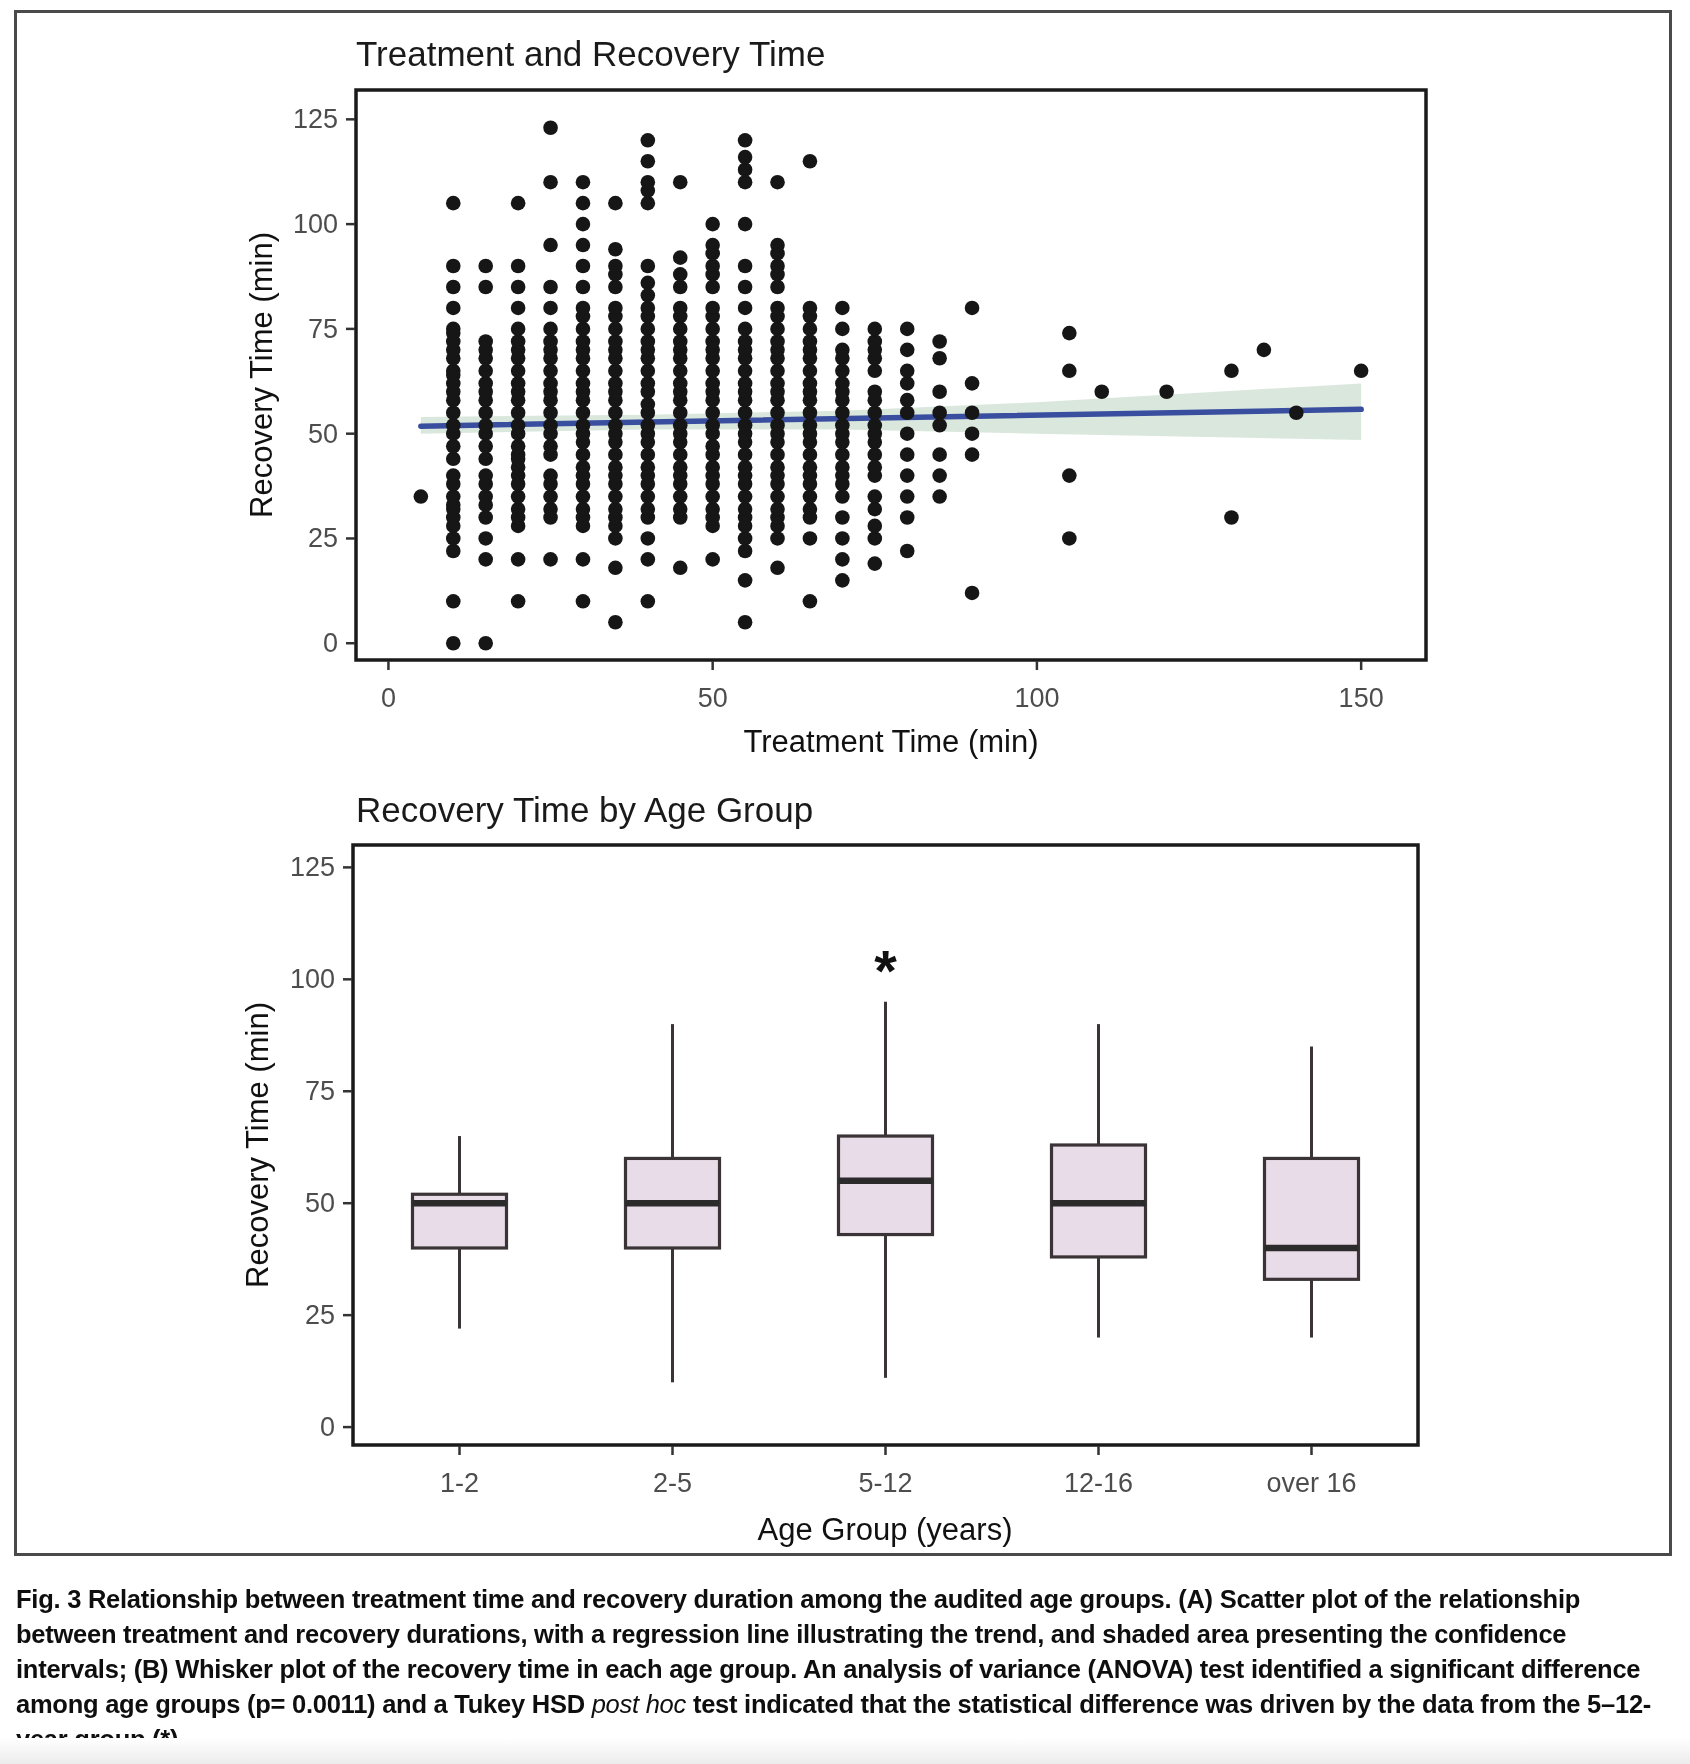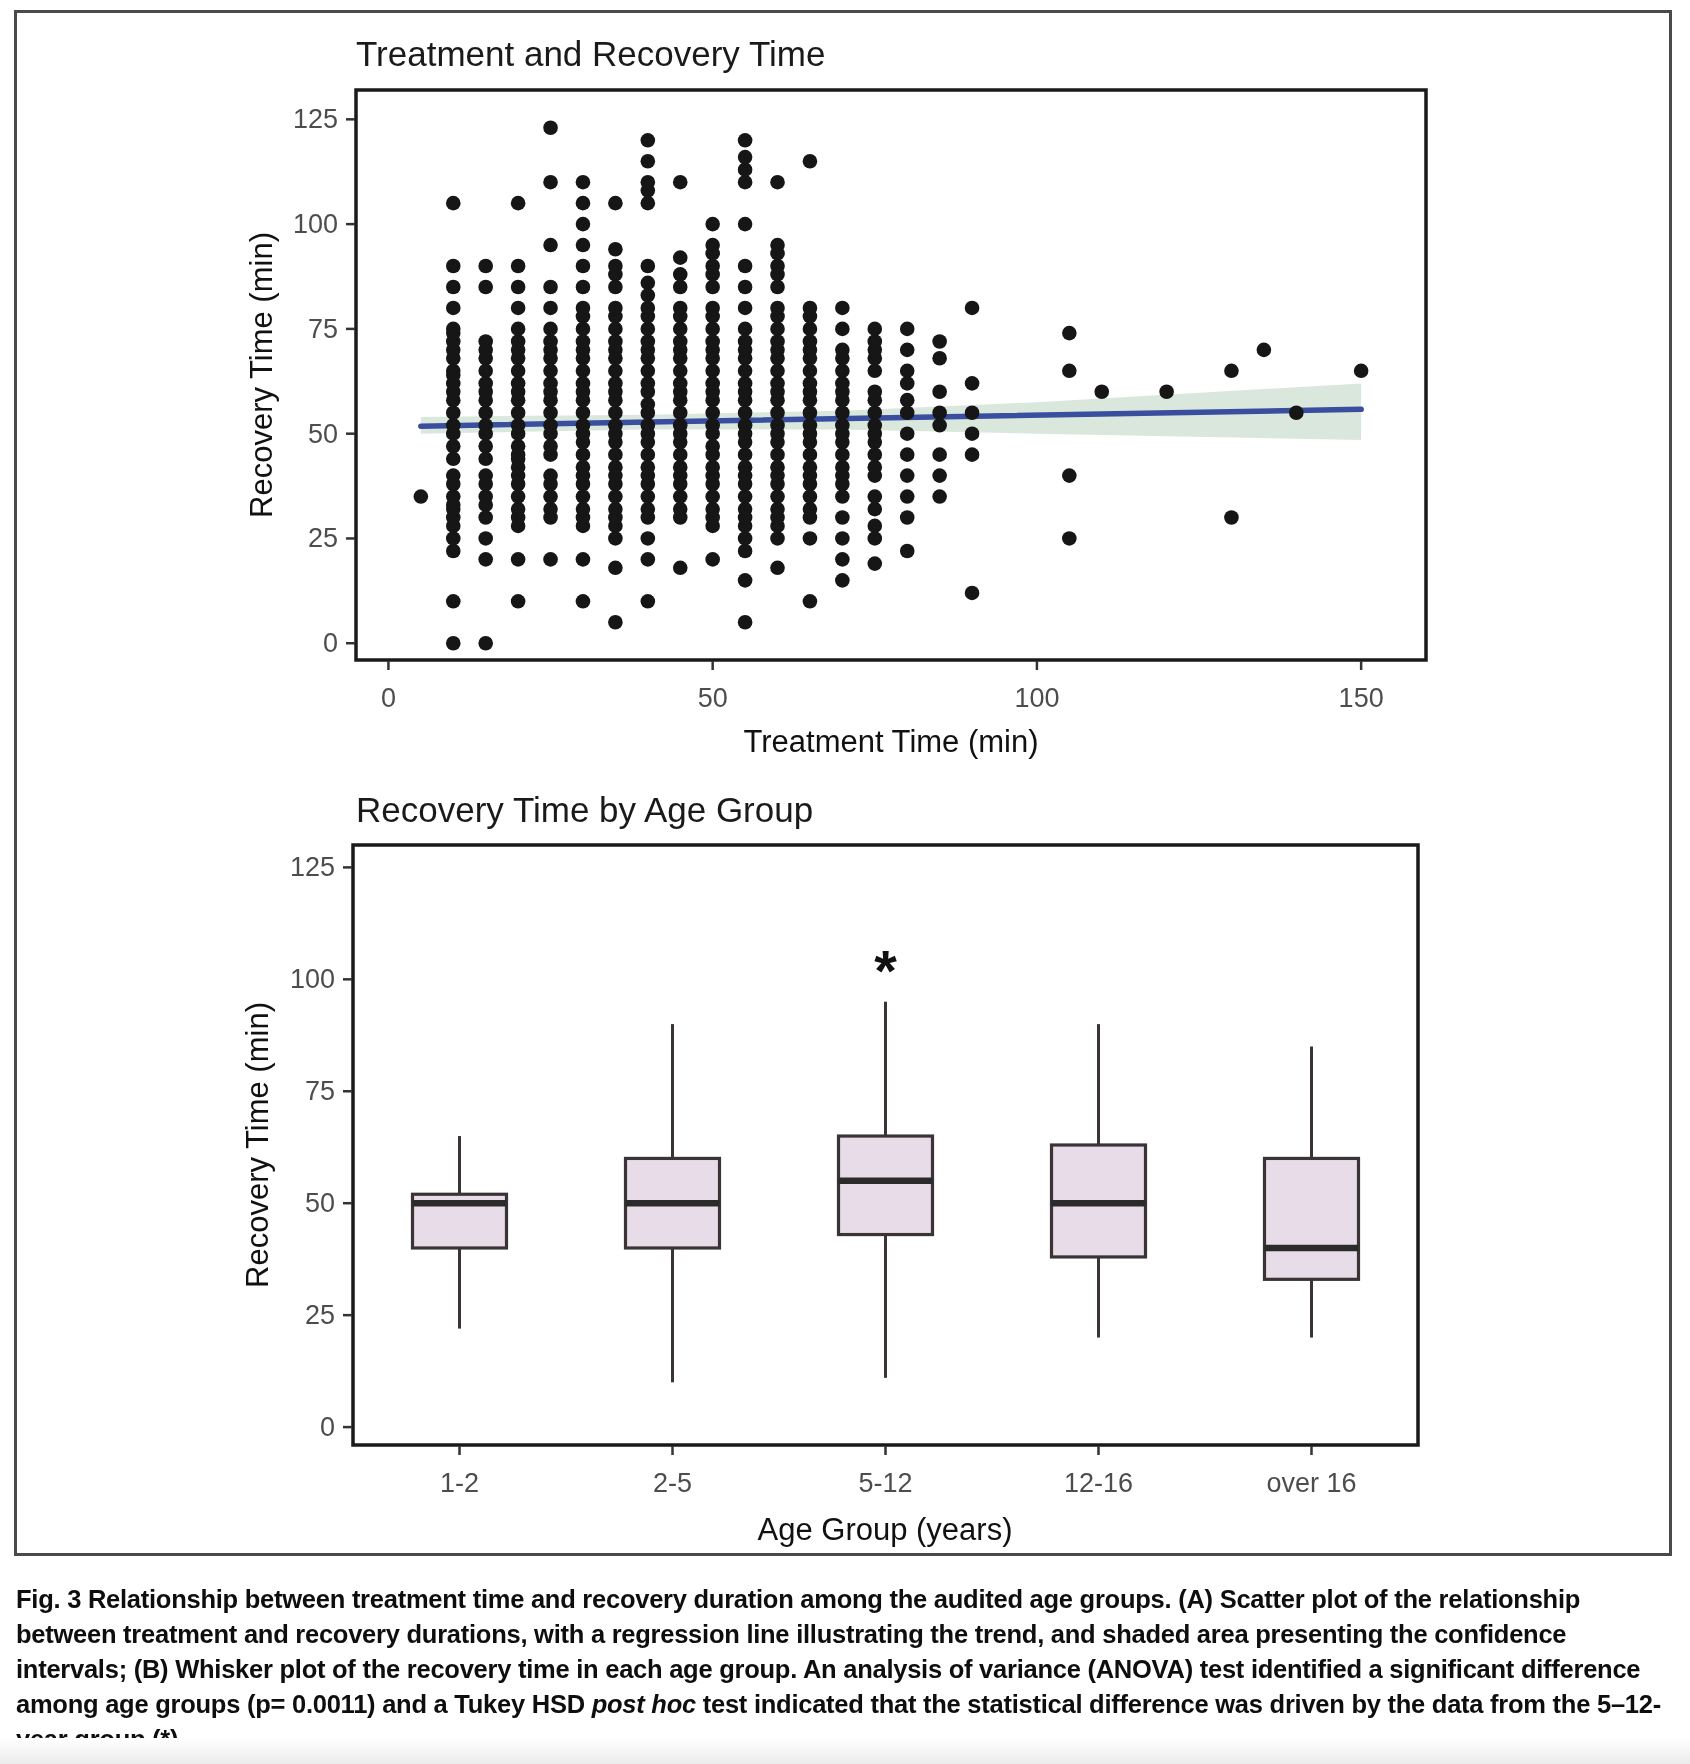--- a/index.html
+++ b/index.html
@@ -10,21 +10,21 @@
   .figure-frame{
     position:absolute;left:14px;top:10px;width:1658px;height:1546px;
     border:3px solid #4a4a4a;background:#ffffff;box-sizing:border-box;
   }
   #figure-canvas{position:absolute;left:0;top:0;}
   .caption{
     position:absolute;left:16px;right:16px;top:1582px;
     font-size:25.5px;font-weight:bold;color:#0e0e0e;
     line-height:1.37;letter-spacing:-0.25px;
   }
-  .caption .ital{font-style:italic;font-weight:bold;}
+  .caption .ital{font-style:italic;font-weight:normal;}
   .bottom-fade{
     position:absolute;left:0;right:0;bottom:0;height:26px;
     background:linear-gradient(#ffffff,#ececec);
   }
   text{font-family:"Liberation Sans", sans-serif;}
 </style>
 </head>
 <body>
 
 <div class="figure-frame"></div>

